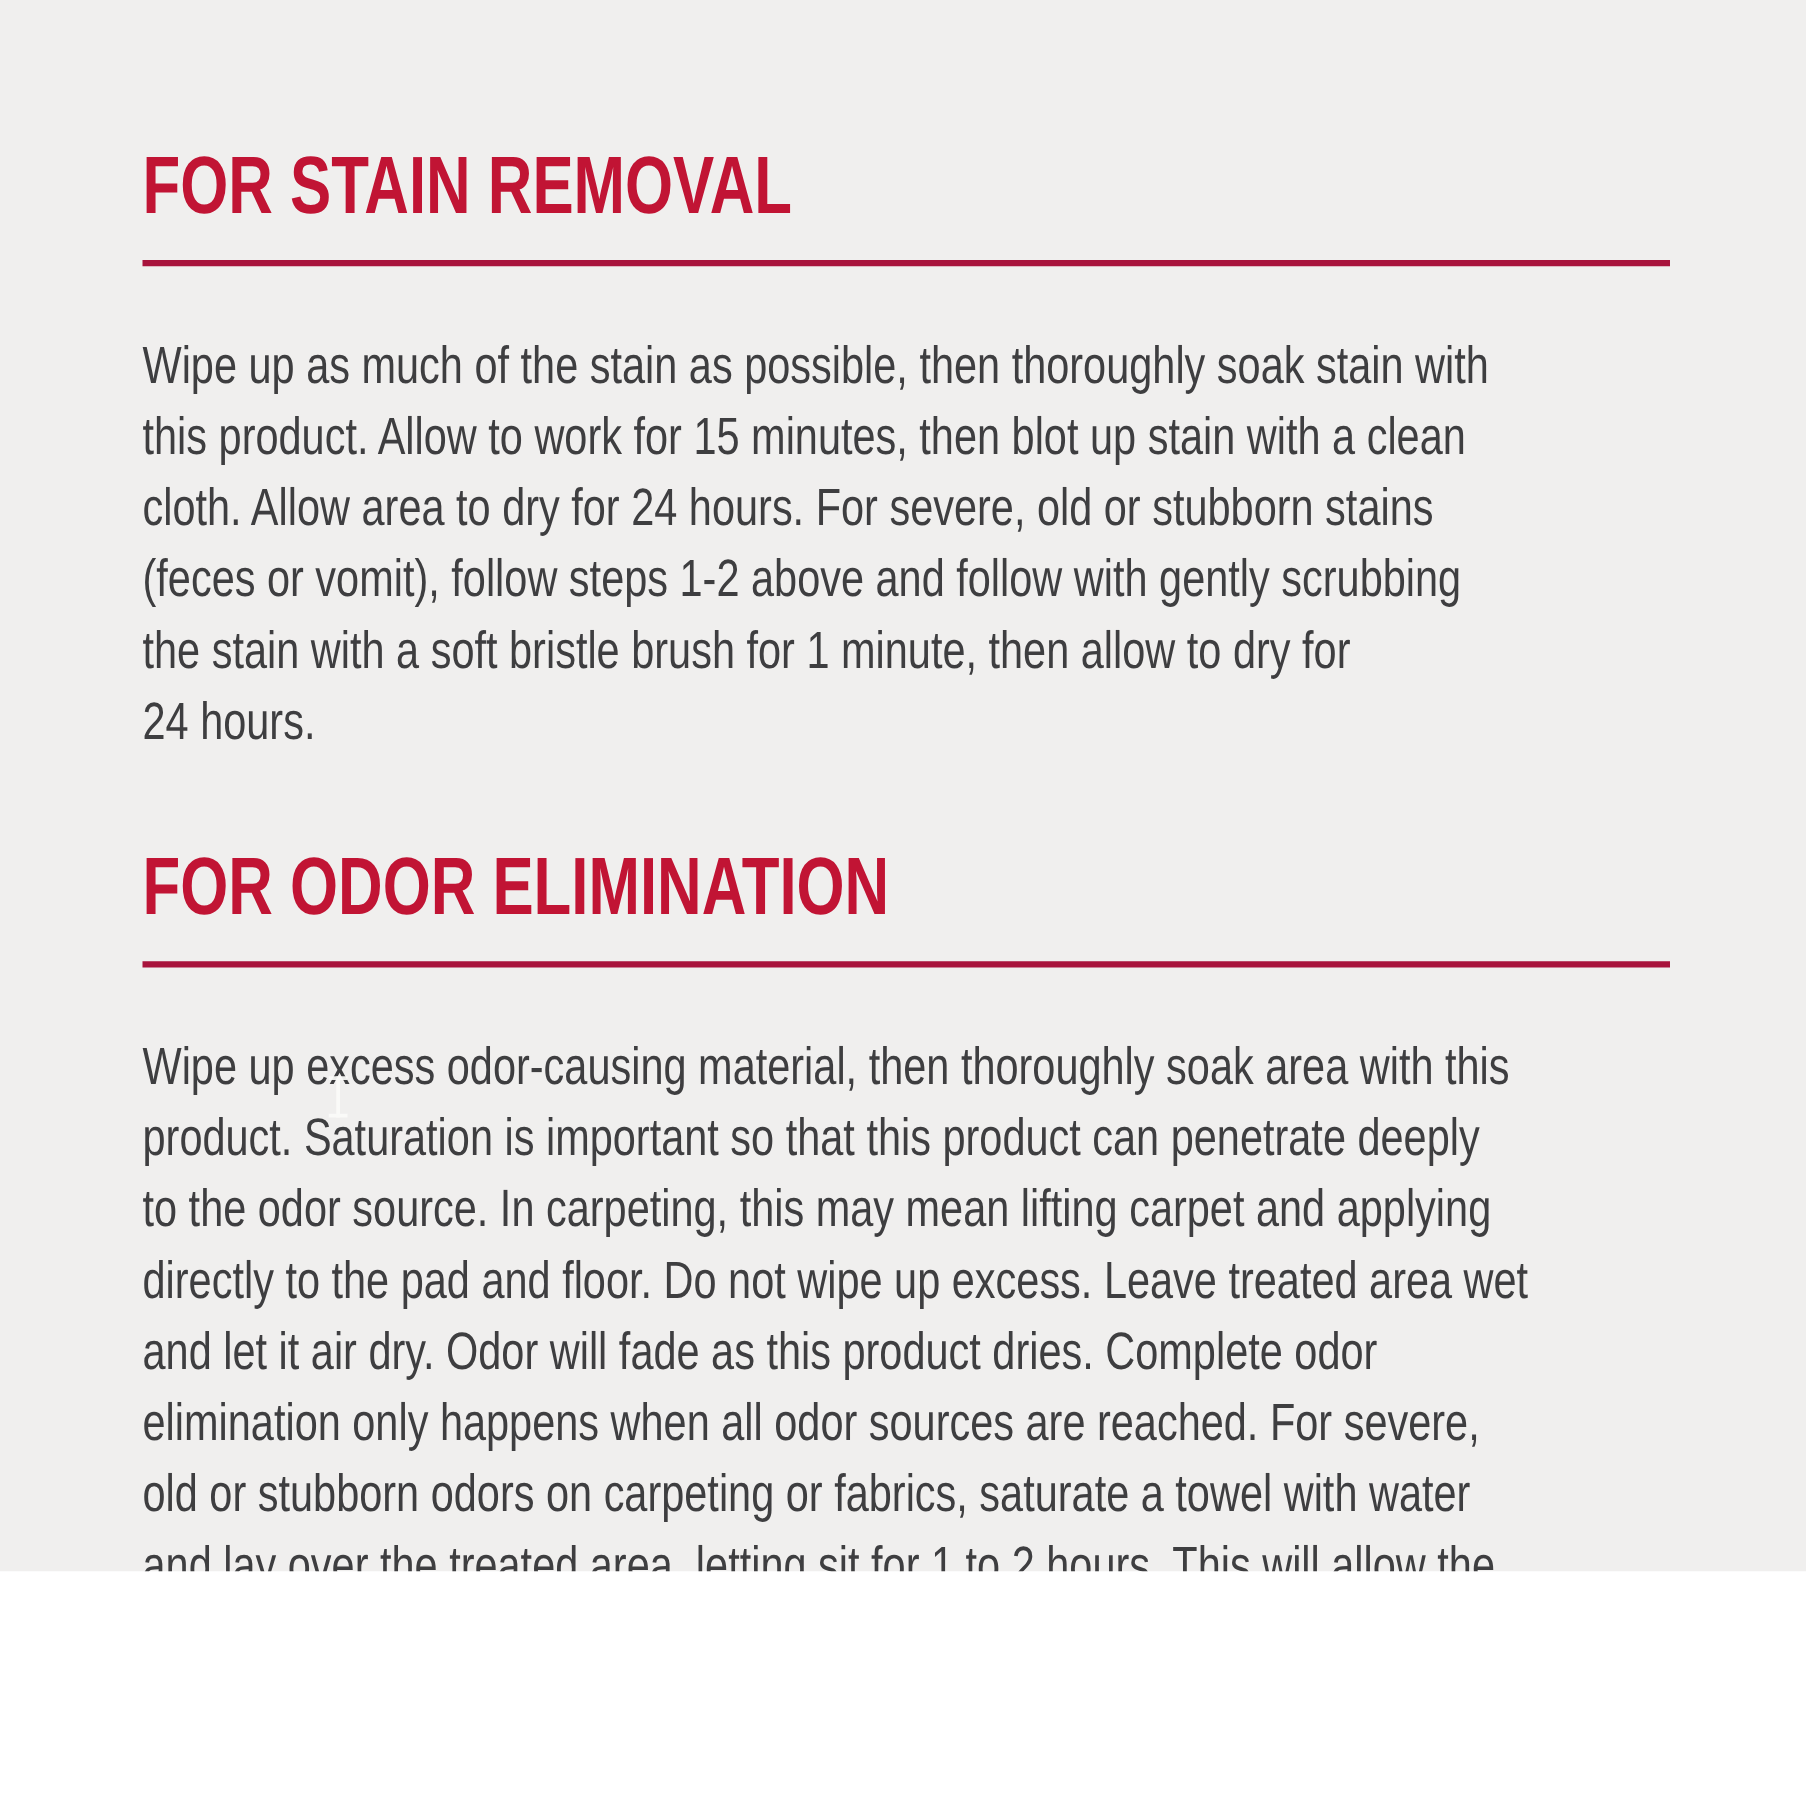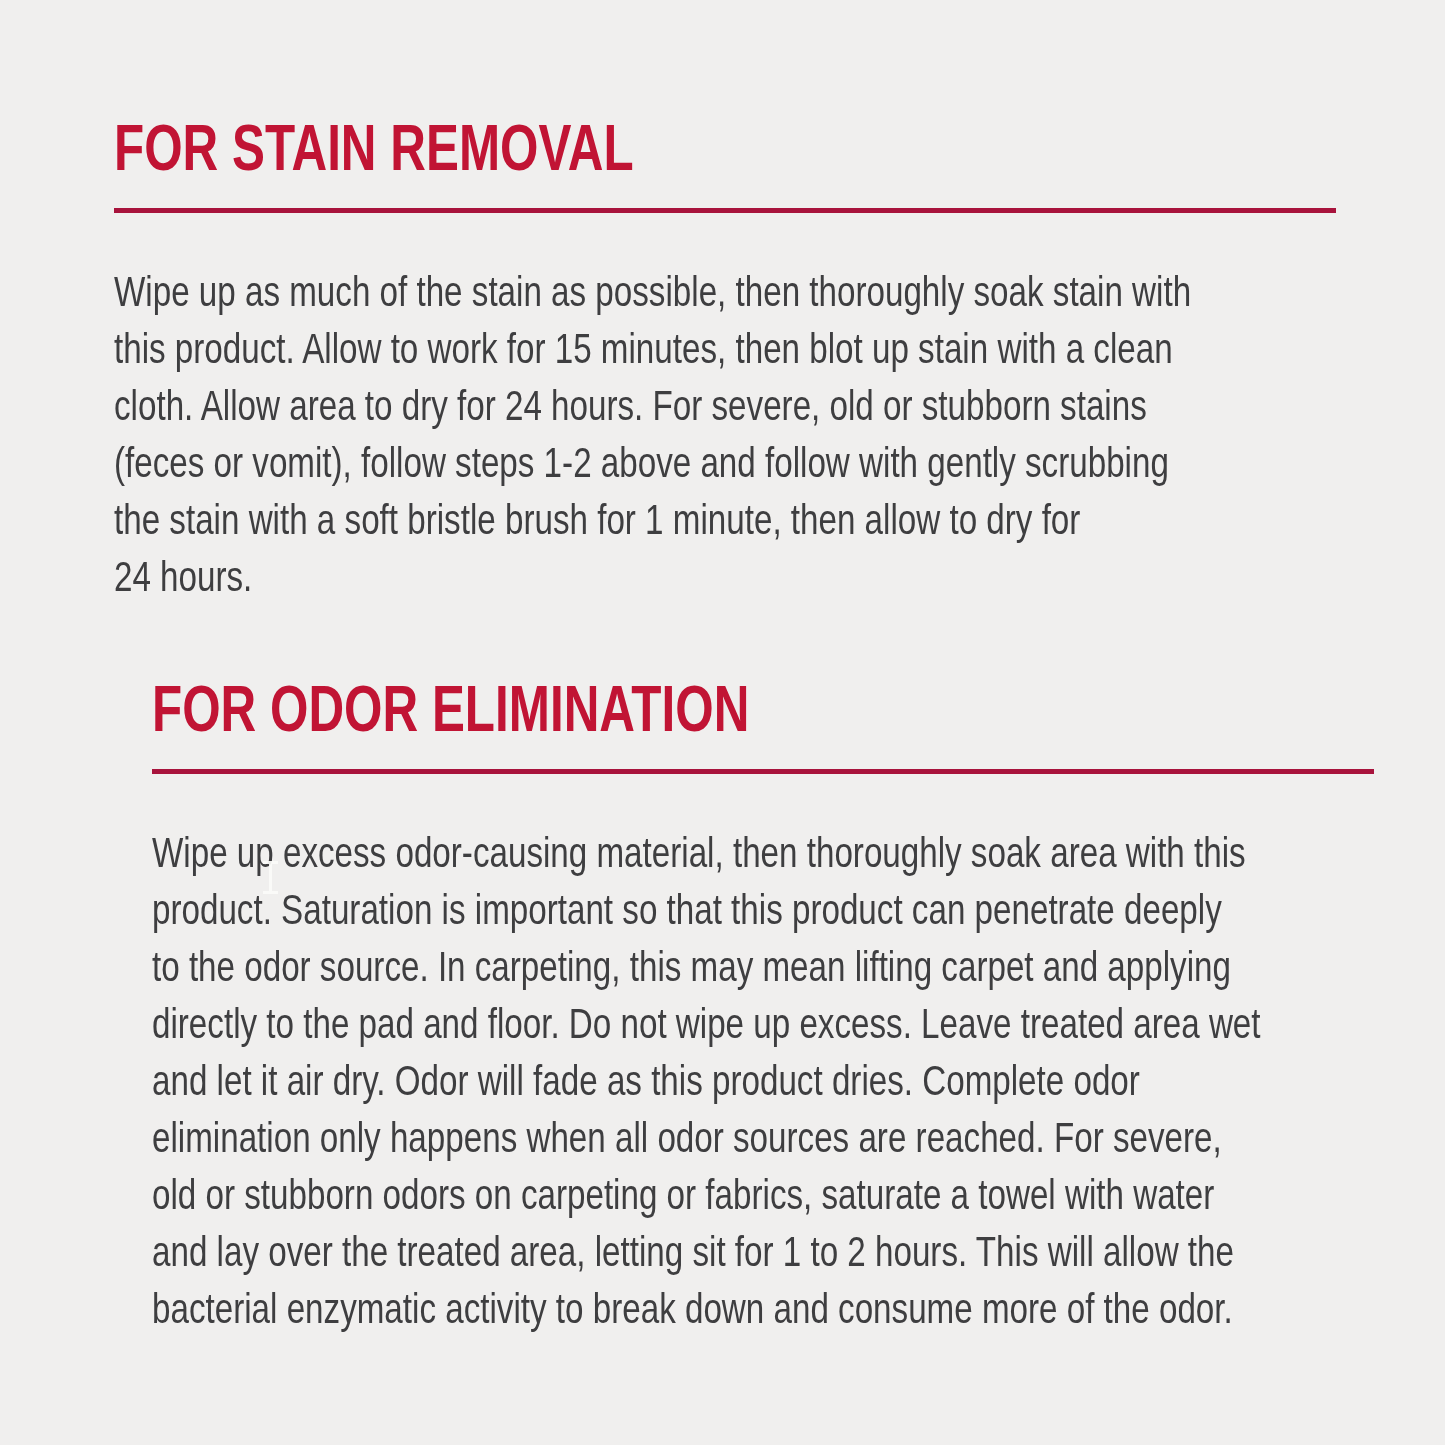--- a/index.html
+++ b/index.html
@@ -2,21 +2,21 @@
 <html><head>
 <meta charset="utf-8">
 <style>
   html, body {
     margin: 0;
     padding: 0;
   }
   .page {
     position: relative;
     width: 1445px;
-    height: 1445px;
+    height: 1257px;
     background: #F0EFEE;
     overflow: hidden;
     font-family: "Liberation Sans", sans-serif;
   }
   .content {
     position: absolute;
     top: 110px;
     left: 114px;
     right: 105px;
   }
@@ -46,21 +46,20 @@
     font-size: 42px;
     line-height: 57px;
     font-weight: normal;
     color: #3E3E40;
     white-space: pre-line;
     transform: scaleX(0.79);
     transform-origin: 0 0;
   }
   .section + .section {
     margin-top: 66px;
-    margin-left: 38px;
   }
   
   .ibeam-cursor {
     position: absolute;
     left: 262px;
     top: 861px;
     width: 17px;
     height: 33px;
     opacity: 0.92;
     pointer-events: none;

